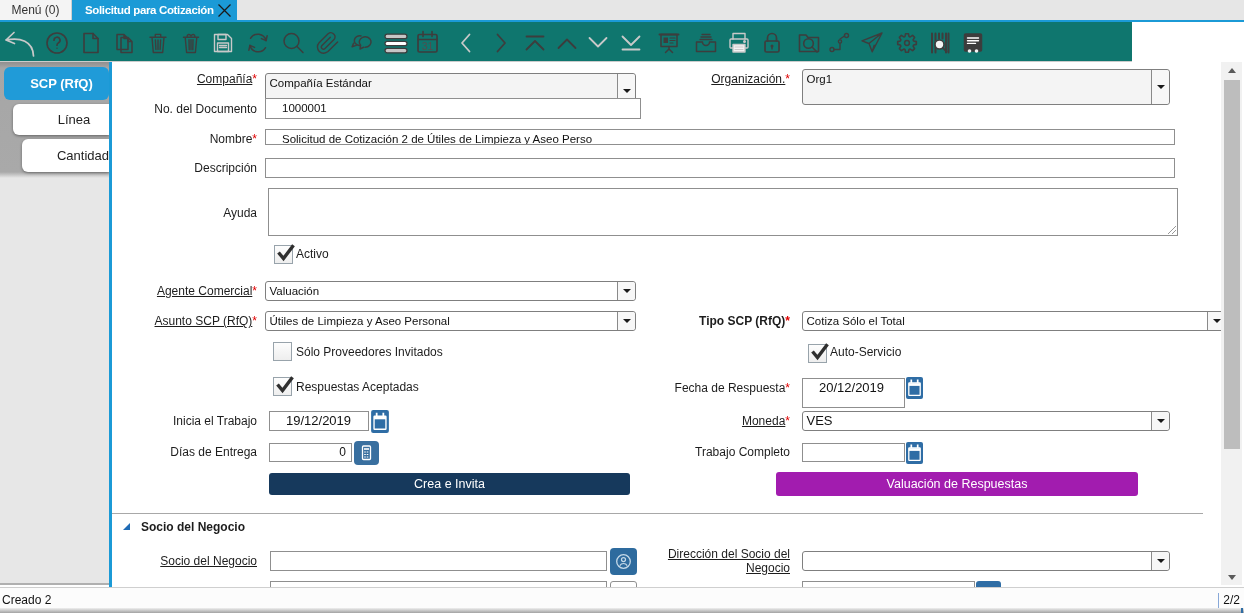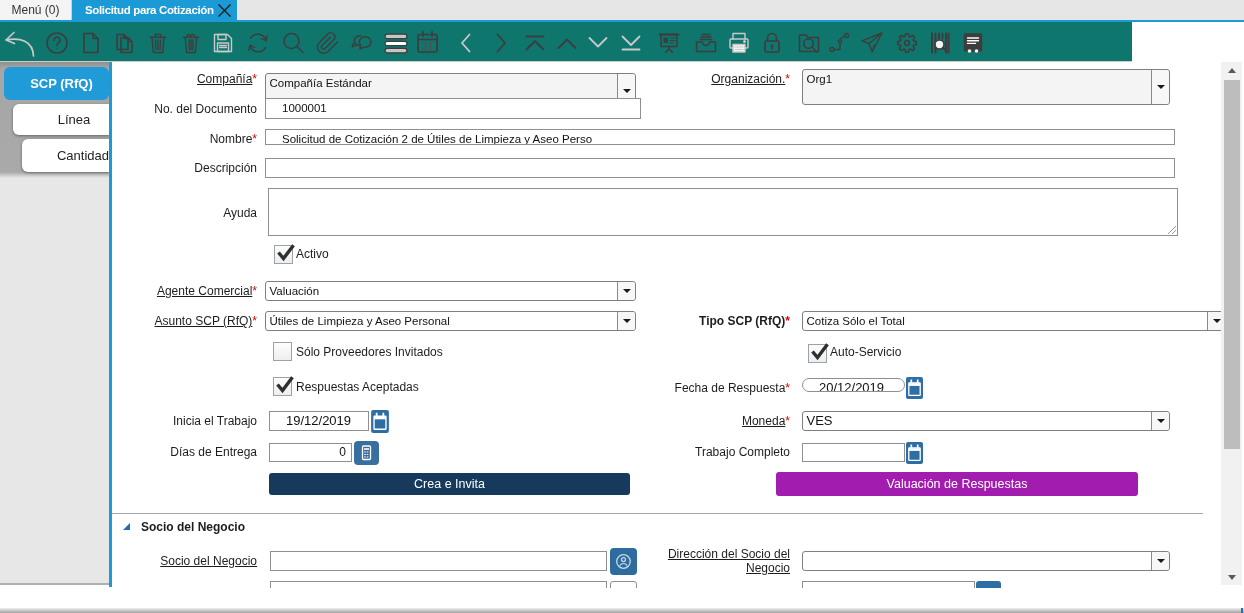--- a/index.html
+++ b/index.html
@@ -258,21 +258,21 @@
         </svg>
       </div>
     <div class="lbl" style="left:718px;top:283px;">Auto-Servicio</div>
     <div class="cb" style="left:161px;top:315px;">
         <svg width="24" height="24" viewBox="0 0 24 24">
           <path d="M3.5 10.5 L8.5 16.5 L18.5 3.2" stroke="#2f2f2f" stroke-width="3.4" fill="none"></path>
         </svg>
       </div>
     <div class="lbl" style="left:184px;top:318px;">Respuestas Aceptadas</div>
     <div class="lbl" style="right:431px;top:319px;">Fecha de Respuesta<span class="ast">*</span></div>
-    <div class="inp" style="left:690px;top:316px;width:103px;height:14px;font-size:13.0px;line-height:18px;border-radius:10px;">20/12/2019</div>
+    <div class="inp" style="left:690px;top:316px;width:103px;height:30px;font-size:13.0px;line-height:18px;">20/12/2019</div>
     <div class="abs" style="left:794px;top:315px;width:17px;height:22px;"><svg width="17" height="22" viewBox="0 0 17 22">
           <rect x="0" y="0" width="17" height="22" rx="2" fill="#2f6da5"></rect>
           <path d="M5.3 2.6 v3.4 M11.7 2.6 v3.4" stroke="#fff" stroke-width="1.7" fill="none"></path>
           <rect x="2.8" y="6" width="11.4" height="12.4" rx="0.5" fill="none" stroke="#fff" stroke-width="1.3"></rect>
           <path d="M2.8 7.6 h11.4" stroke="#fff" stroke-width="2.6"></path>
         </svg></div>
     <div class="lbl" style="right:964px;top:352px;">Inicia el Trabajo</div>
     <div class="inp" style="left:157px;top:349px;width:100px;height:20px;font-size:13.0px;line-height:18px;">19/12/2019</div>
     <div class="abs" style="left:258px;top:348px;width:20px;height:23px;"><svg width="20" height="23" viewBox="0 0 17 22">
           <rect x="0" y="0" width="17" height="22" rx="2" fill="#2f6da5"></rect>
@@ -330,16 +330,21 @@
     <div class="inp" style="left:690px;top:519px;width:173px;height:19px;font-size:11.5px;line-height:17px;"></div>
     <div class="abs" style="left:864px;top:519px;width:25px;height:19px;border-radius:3px;background:#2f6da5;"></div>
   </div>
 
   <div id="sbtrack">
     <div class="sarrow" style="top:6px; border-bottom:5px solid #5a5a5a;"></div>
     <div id="sbthumb"></div>
     <div class="sarrow" style="top:513px; border-top:5px solid #5a5a5a;"></div>
   </div>
 
+  <div id="statusbar">
+    <span style="position:absolute;left:2px;top:4.5px;line-height:14px;">Creado 2</span>
+    <span style="position:absolute;left:1218px;top:5px;width:1px;height:16px;background:#88a8d8;"></span>
+    <span style="position:absolute;right:4px;top:4.5px;line-height:14px;">2/2</span>
+  </div>
   <div style="position:absolute;left:1241px;top:608px;width:2px;height:5px;background:#2e6da5;z-index:5;"></div>
   <div id="bottomstrip"></div>
 
 </div>
 
 </body></html>

